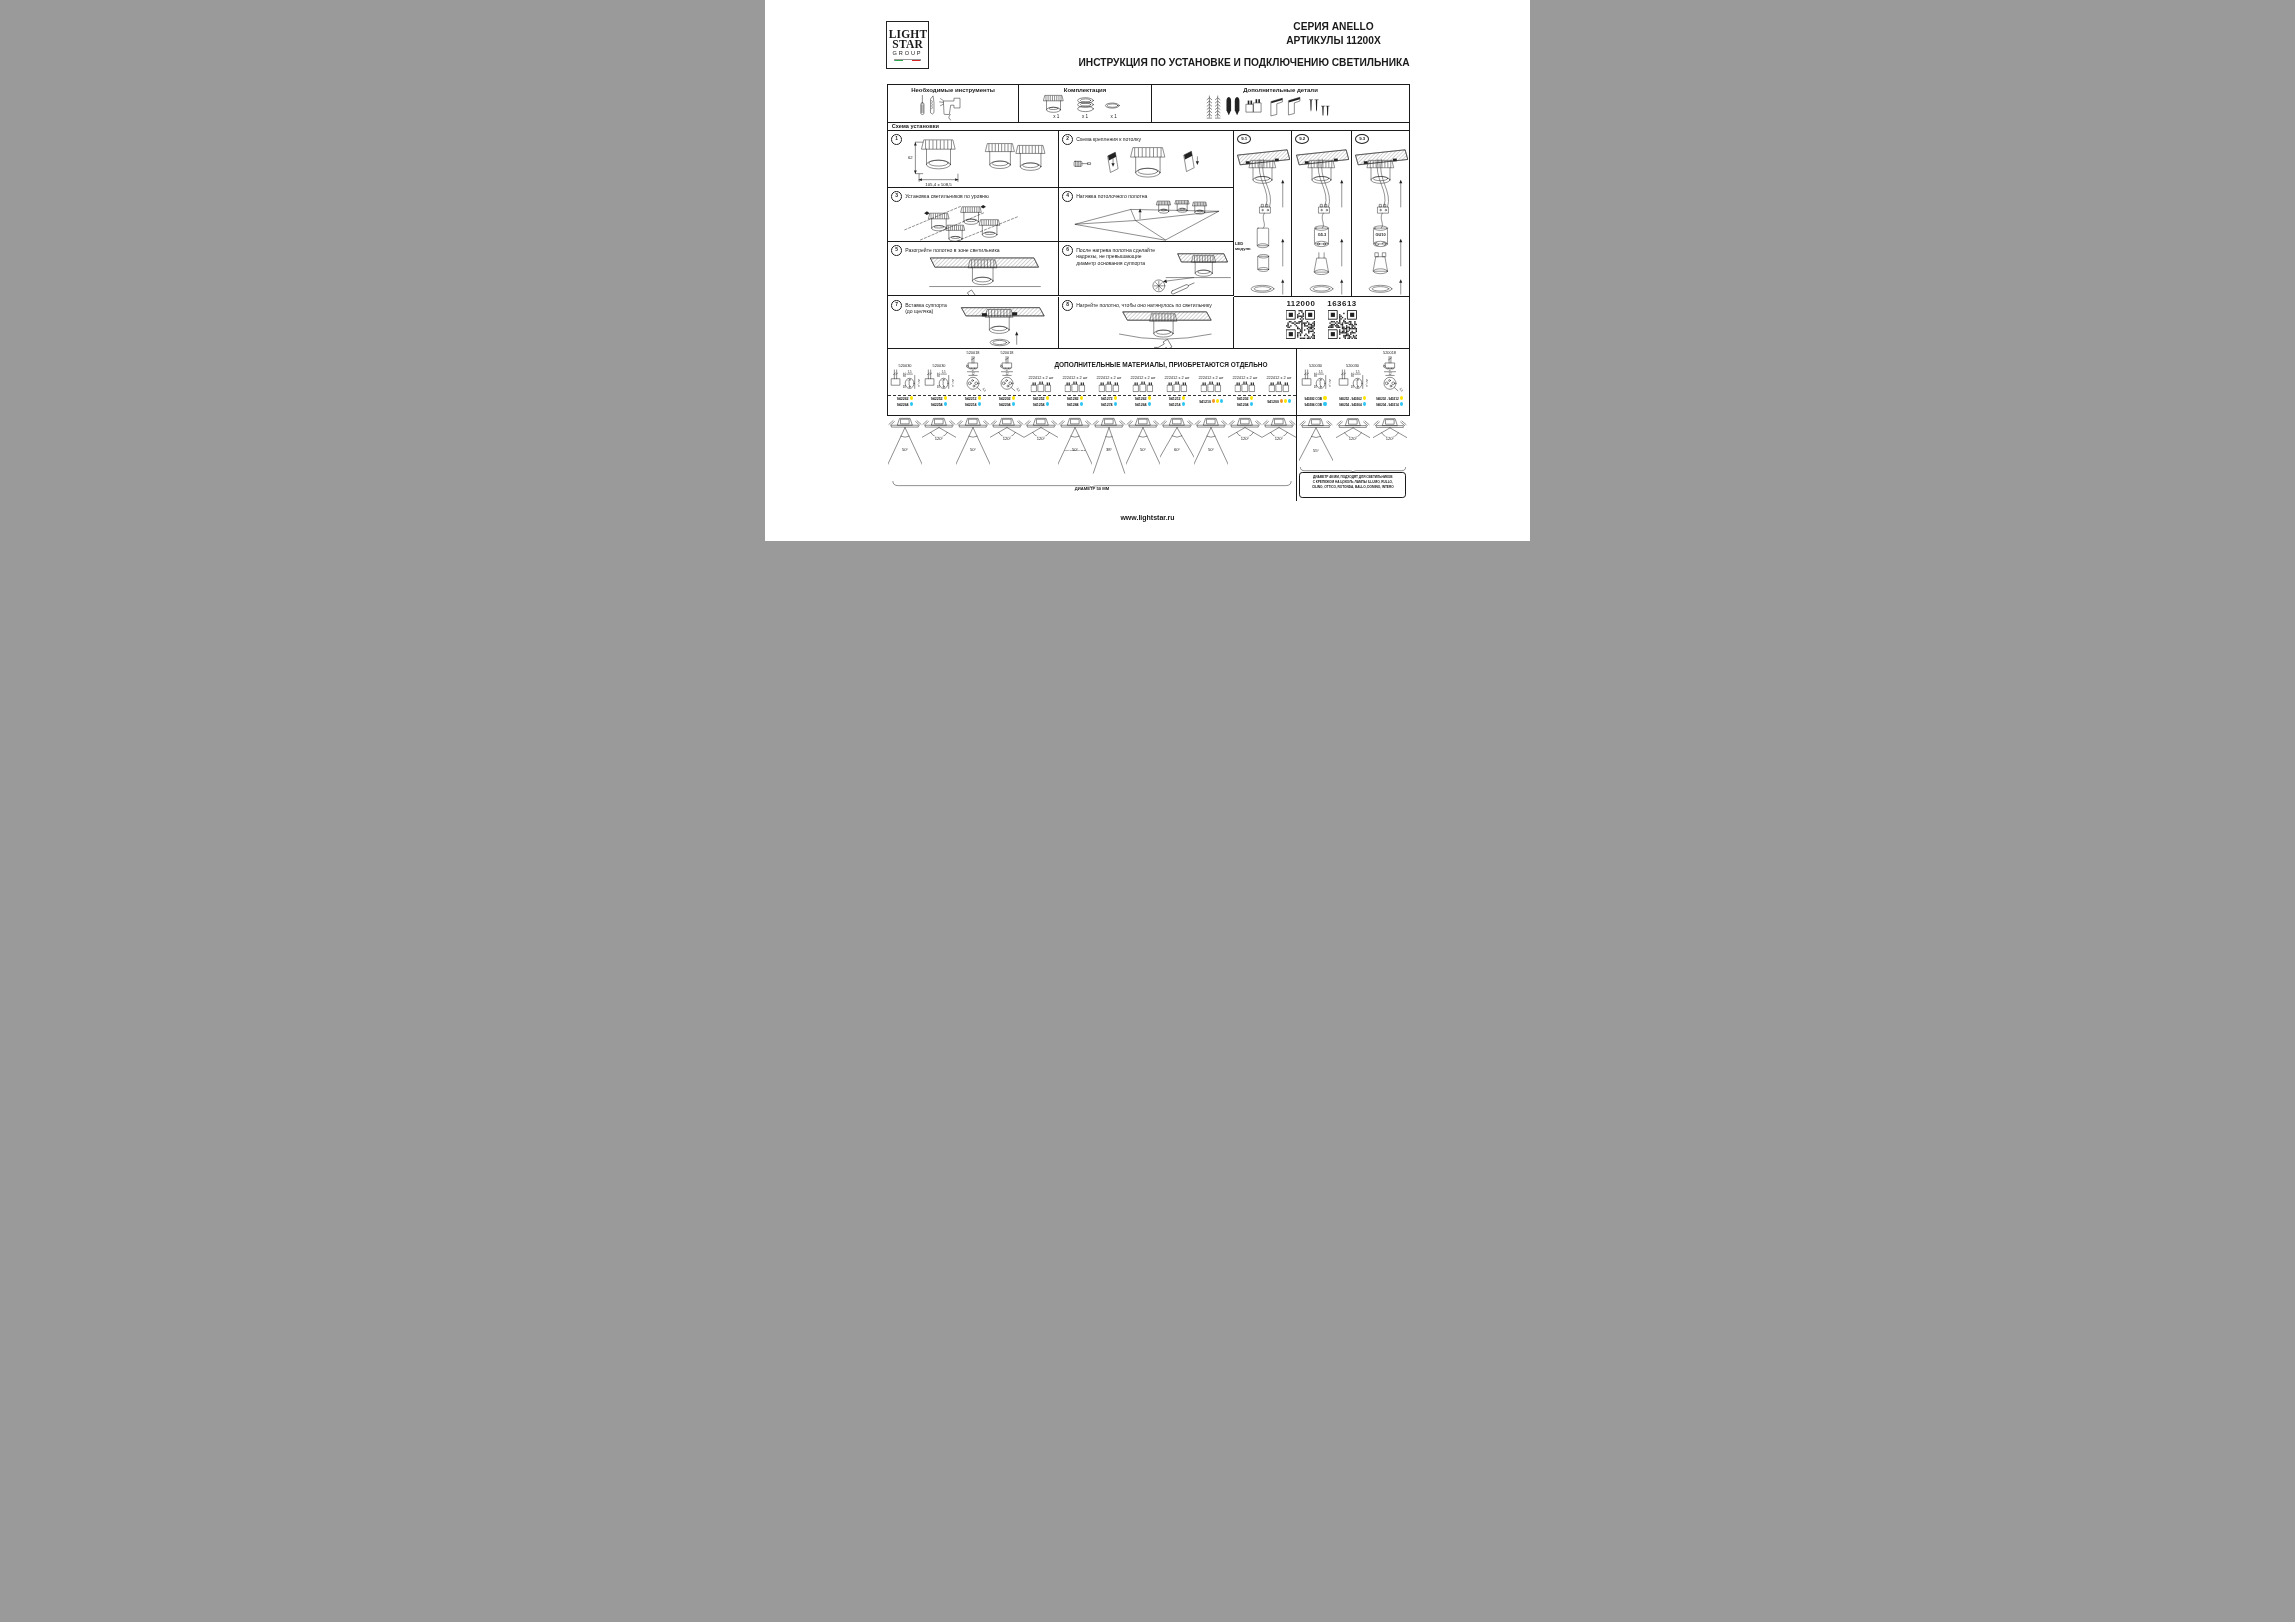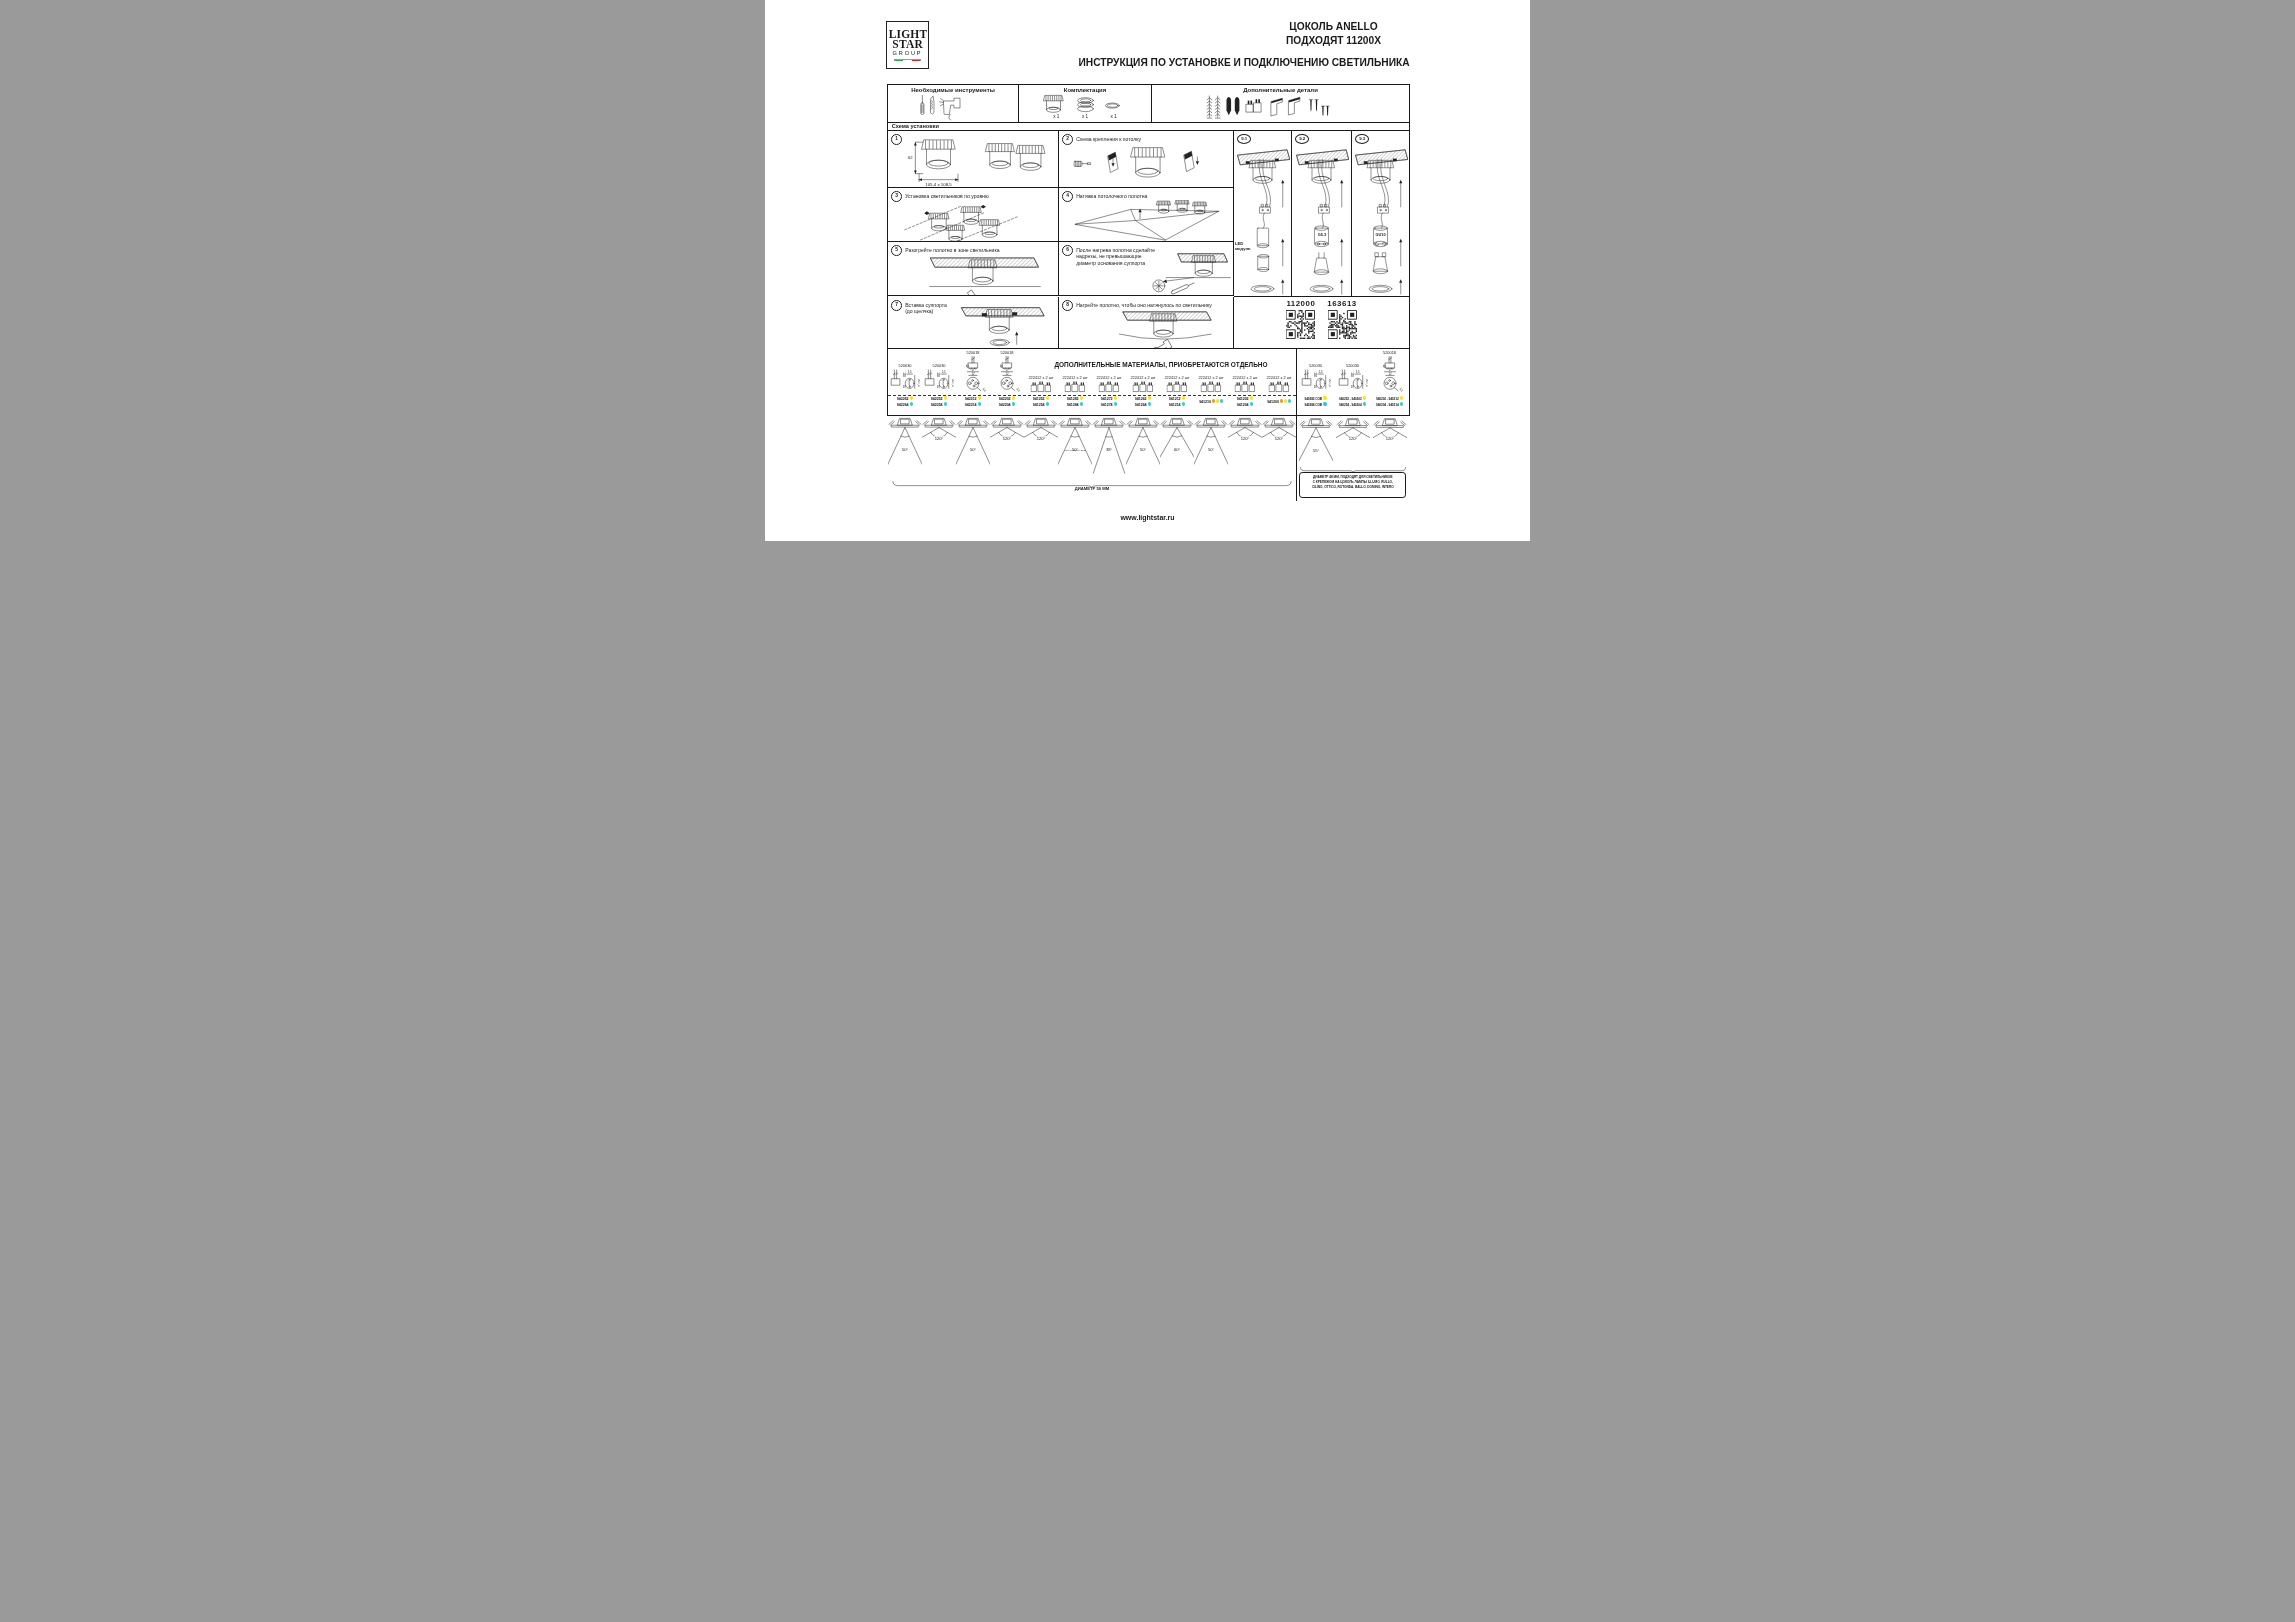--- a/index.html
+++ b/index.html
@@ -91,22 +91,22 @@
     <div class="logo-word">LIGHT</div>
     <div class="logo-word">STAR</div>
     <div class="logo-group">GROUP</div>
     <div class="flag">
       <span style="background:#2faa4a"></span>
         <span style="background:#fff"></span>
         <span style="background:#d62828"></span>
     </div>
   </div>
 
-  <div class="abs t1">ЦОКОЛЬ ANELLO</div>
-  <div class="abs t2">ПОДХОДЯТ 11200X</div>
+  <div class="abs t1">СЕРИЯ ANELLO</div>
+  <div class="abs t2">АРТИКУЛЫ 11200X</div>
   <div class="abs sub">ИНСТРУКЦИЯ ПО УСТАНОВКЕ И ПОДКЛЮЧЕНИЮ СВЕТИЛЬНИКА</div>
 
   <div class="abs tbl">
 
     <div class="abs hcell hc1">
       <div class="cell-title">Необходимые инструменты</div>
       <div class="hicons" id="tools-icons">
           <svg width="79" height="27" viewBox="0 0 170 58">
    <line x1="18" y1="3" x2="18" y2="19"></line>
             <rect x="14.5" y="19" width="7" height="25" rx="3"></rect>

